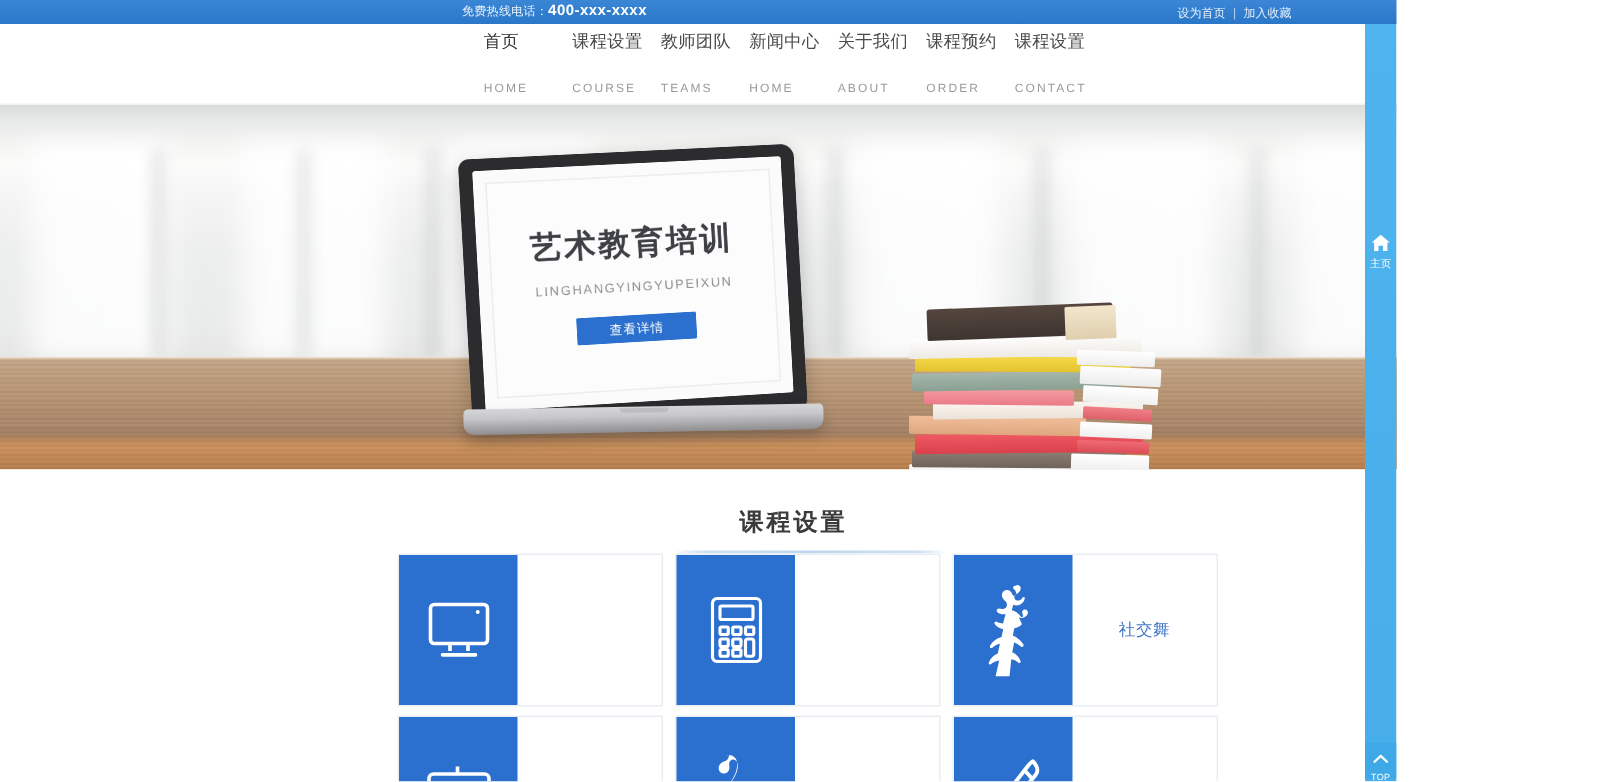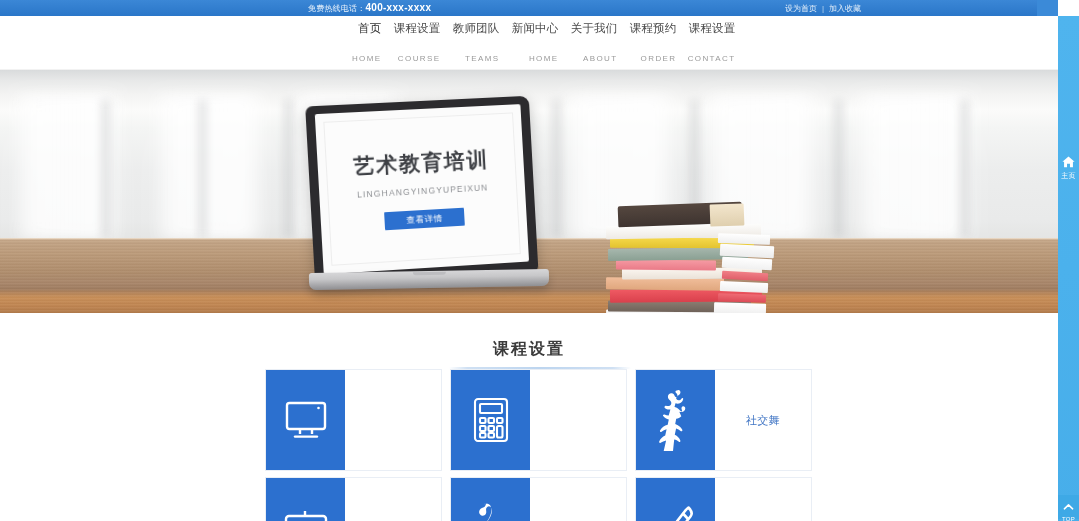--- a/index.html
+++ b/index.html
@@ -2,21 +2,21 @@
 <html><head>
 <meta charset="utf-8">
 <title>艺术教育培训</title>
 <style>
   * { margin:0; padding:0; box-sizing:border-box; }
   html,body{
     width:1079px; height:521px; overflow:hidden;
     font-family:"Liberation Sans","DejaVu Sans",sans-serif;
     background:#ffffff;
   }
-  .page{ position:relative; width:1079px; height:521px; overflow:hidden; background:#fff; }
+  .page{ position:relative; width:931px; height:521px; overflow:hidden; background:#fff; }
 
   
   .topbar{
     position:absolute; left:0; top:0; width:1058px; height:16px;
     background:#2c7fd1;
     background:linear-gradient(to bottom,#3b87d6 0%,#2a76c8 100%);
     color:#ffffff;
   }
   .topbar-inner{
     position:relative; width:1000px; margin:0 auto; height:16px;
@@ -43,21 +43,21 @@
   
   .navbar{
     position:absolute; left:0; top:16px; width:1058px; height:54px;
     background:#ffffff; border-bottom:1px solid #f2f2f2;
   }
   .nav-list{
     position:absolute; left:0; top:0; width:1058px; height:54px;
     display:flex; justify-content:center; align-items:center; gap:0;
   }
   .nav-item{
-    width:59px; text-align:right; text-decoration:none;
+    width:59px; text-align:left; text-decoration:none;
     padding:0 0; display:block; cursor:pointer;
   }
   .nav-cn{
     display:block; font-size:11.5px; line-height:15px; color:#4a4a4a;
     letter-spacing:0.2px; white-space:nowrap;
   }
   .nav-en{
     display:block; font-size:8px; line-height:14px; color:#9a9a9a;
     letter-spacing:1.4px; white-space:nowrap; margin-top:16px;
   }

